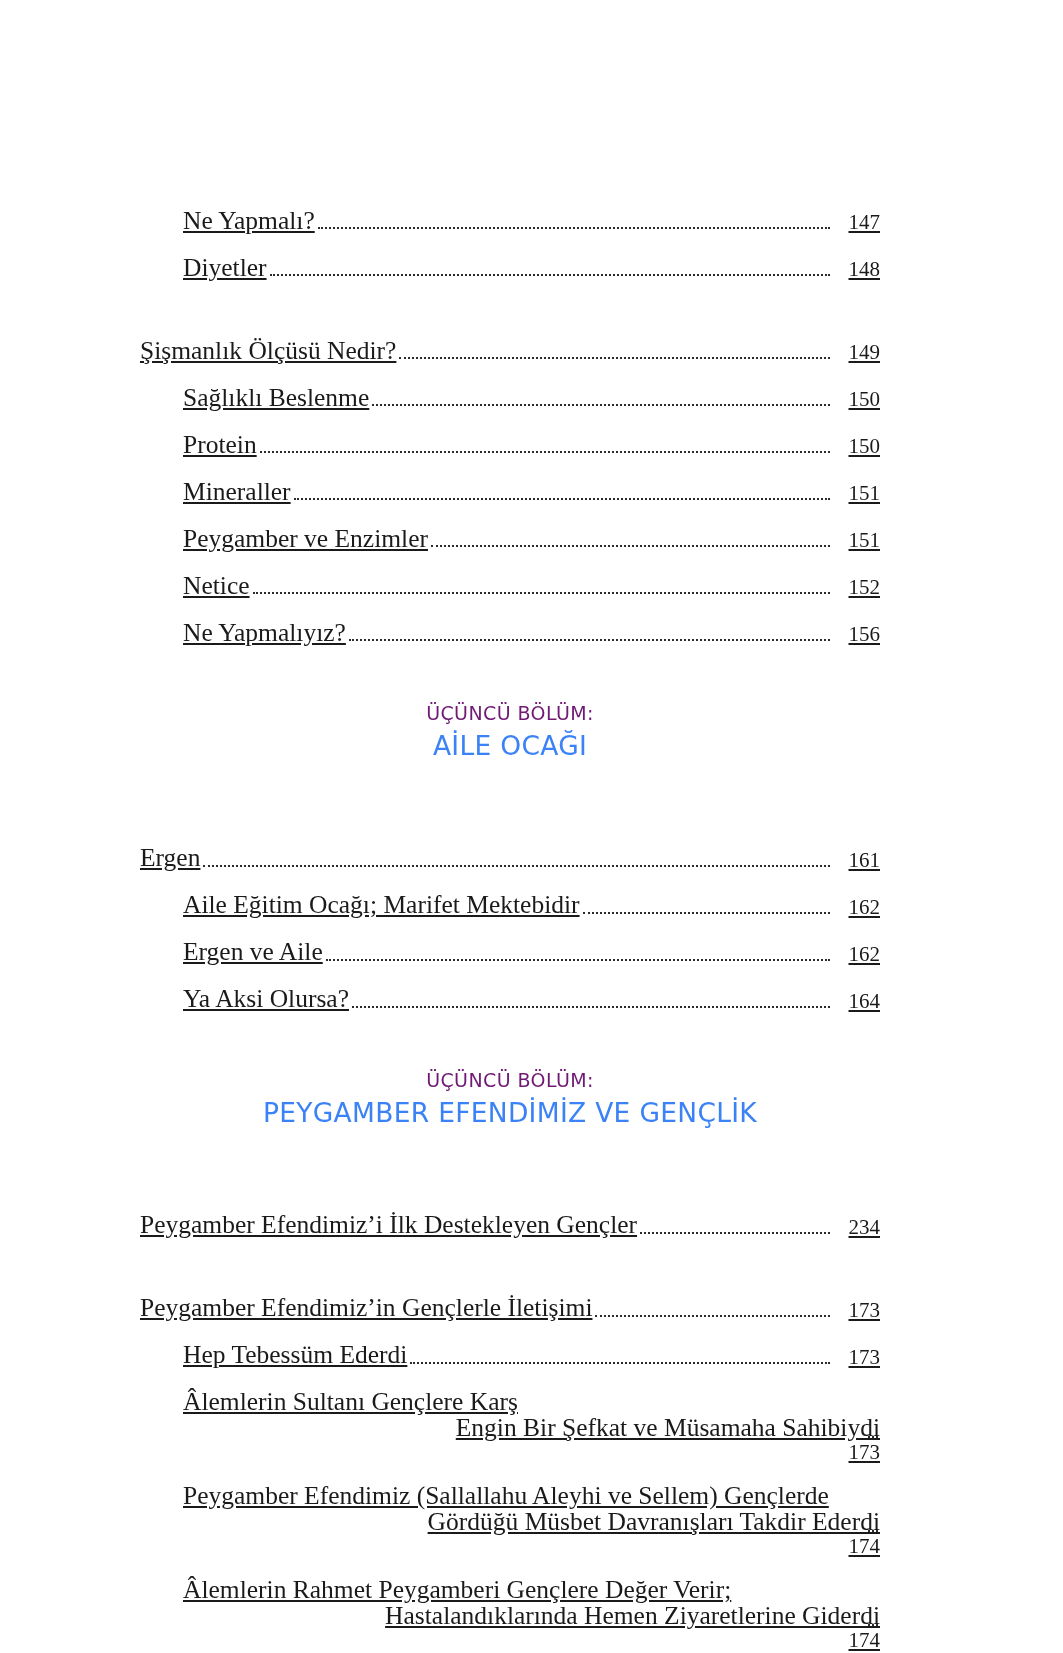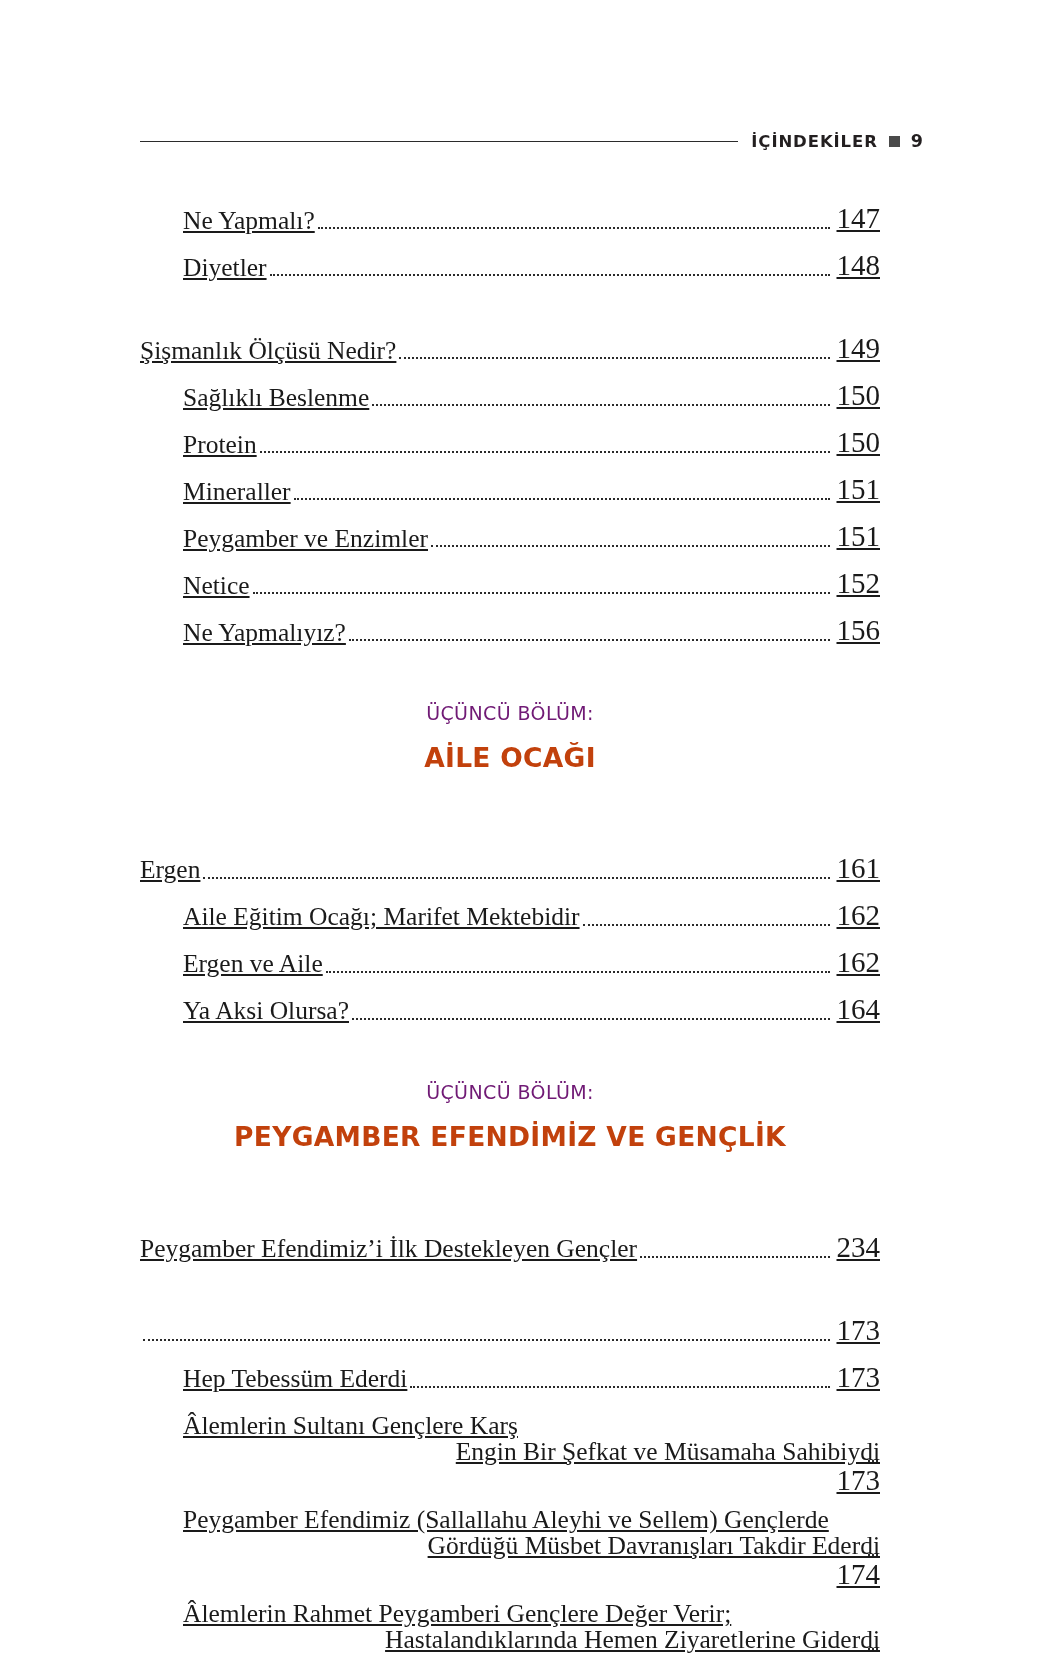--- a/index.html
+++ b/index.html
@@ -89,21 +89,21 @@
     position: relative;
     top: -4px;
     border-bottom: 2.5px dotted #2a2a2a;
     min-width: 10px;
     height: 1px;
   }
   .entry .pageno {
     flex: 0 0 auto;
     text-align: right;
     min-width: 48px;
-    font-size: 29px;
+    font-size: 21px;
   }
 
   
   .lvl0 { padding-left: 0px; margin-top: 36px; }
   .lvl1 { padding-left: 43px; }
   .lvl2 { padding-left: 84px; flex-direction: column; }
   .entry.nodots .label { flex: 1 1 auto; }
 
   
   .part {
@@ -112,41 +112,35 @@
   }
   .part .kicker {
     font-size: 19px;
     font-weight: 500;
     letter-spacing: 0.4px;
     color: #701a75;
     line-height: 1.15;
   }
   .part .title {
     font-size: 26.5px;
-    font-weight: 700;
+    font-weight: 400;
     letter-spacing: 0.3px;
-    color: #c2410c;
+    color: #3b82f6;
     line-height: 1.25;
-    margin-top: 16px;
+    margin-top: 4px;
   }
 
   .gap-before-part { height: 58px; }
   .gap-after-part  { height: 26px; }
 </style>
 </head>
 <body>
 
 <div class="page">
 
-  <div class="header">
-    <span class="header-rule"></span>
-    <span class="header-title">İÇİNDEKİLER</span>
-    <span class="header-mark"></span>
-    <span class="header-pageno">9</span>
-  </div>
 
   <div class="toc">
 
     <div id="block1">
         <div class="entry lvl1">
           <span class="label">Ne Yapmalı?</span>
           <span class="leader"></span>
           <span class="pageno">147</span>
         </div>
         <div class="entry lvl1">
@@ -228,20 +222,21 @@
     </div>
     <div class="gap-after-part"></div>
 
     <div id="block3">
         <div class="entry lvl0">
           <span class="label">Peygamber Efendimiz’i İlk Destekleyen Gençler</span>
           <span class="leader"></span>
           <span class="pageno">234</span>
         </div>
         <div class="entry lvl0">
+          <span class="label">Peygamber Efendimiz’in Gençlerle İletişimi</span>
           <span class="leader"></span>
           <span class="pageno">173</span>
         </div>
         <div class="entry lvl1">
           <span class="label">Hep Tebessüm Ederdi</span>
           <span class="leader"></span>
           <span class="pageno">173</span>
         </div>
         <div class="entry lvl1 nodots">
           <span class="label">Âlemlerin Sultanı Gençlere Karş</span>

